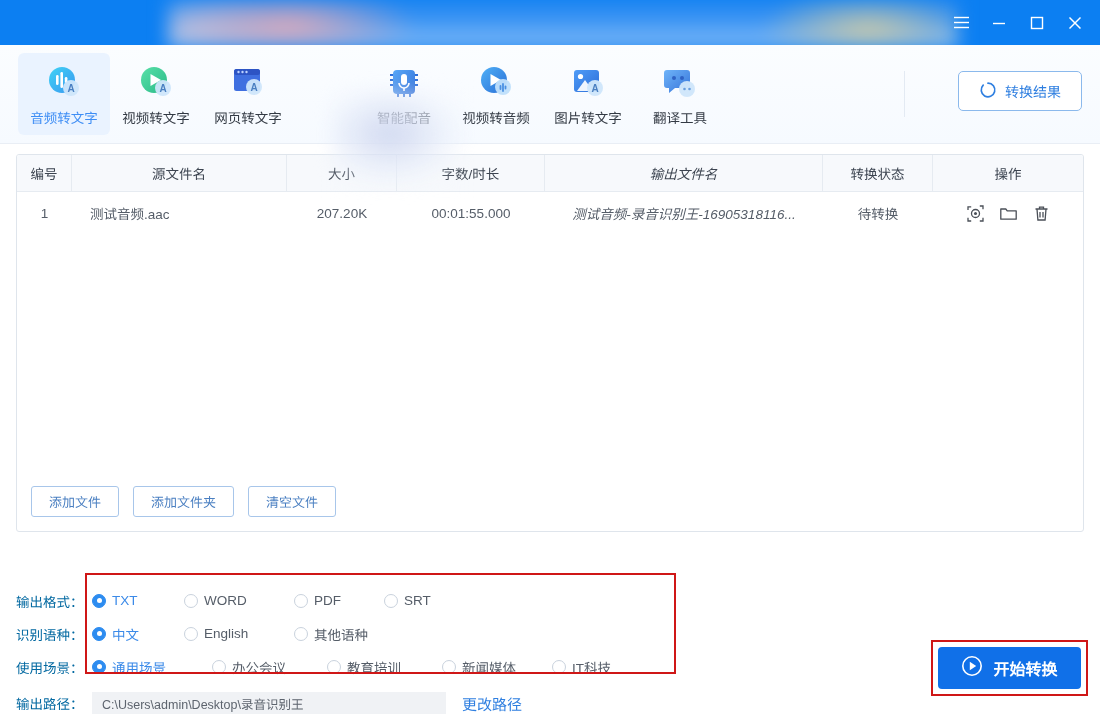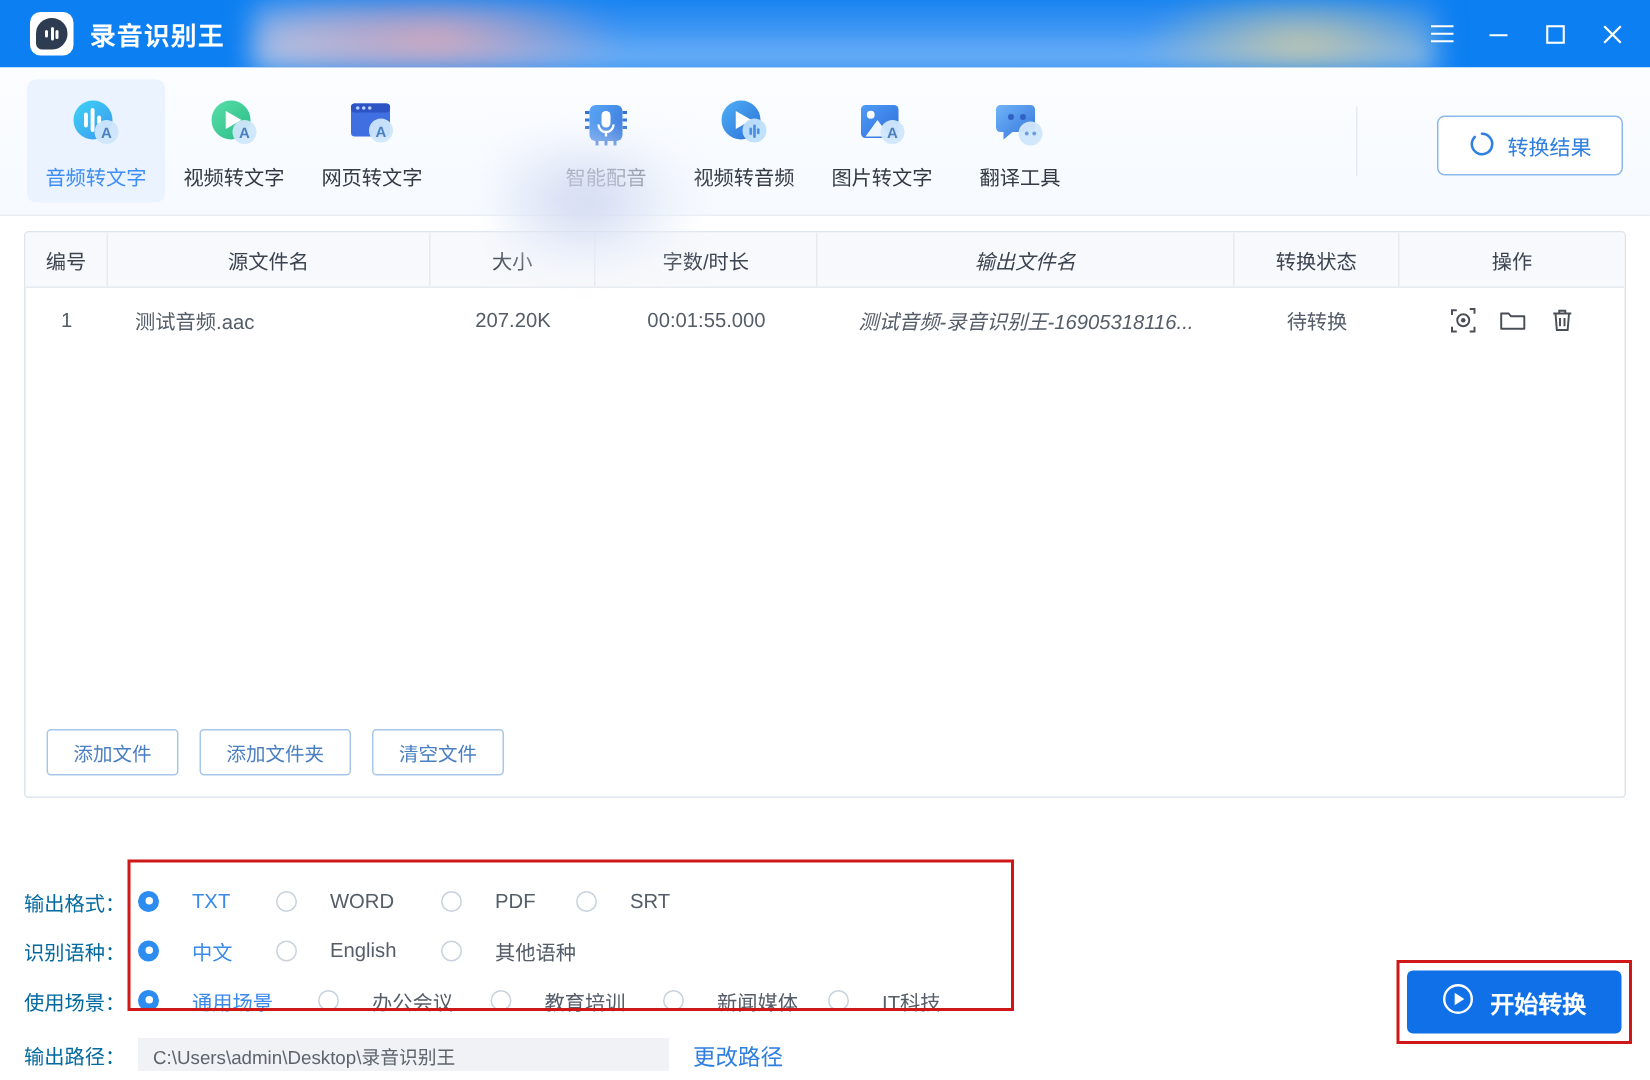--- a/index.html
+++ b/index.html
@@ -89,21 +89,21 @@
     display: flex; flex-direction: column; align-items: center;
     justify-content: center; cursor: pointer; gap: 5px;
     text-align: center;
   }
   .nav-item.active { background: #eaf3ff; }
   .nav-item .nav-label { font-size: 13.5px; color: #333a44; }
   .nav-item.active .nav-label { color: #3f8ef5; }
   .nav-icon { width: 40px; height: 40px; position: relative; }
   .nav-gap { width: 64px; }
 
-  .nav-right { margin-left: auto; display: flex; align-items: flex-end; gap: 25px; }
+  .nav-right { margin-left: auto; display: flex; align-items: flex-start; gap: 25px; }
   .nav-divider { width: 1px; height: 46px; background: #e3eaf3; margin-right: 28px; }
   .result-btn {
     display: flex; align-items: center; gap: 8px;
     height: 40px; padding: 0 20px;
     border: 1px solid #8bb9ec; border-radius: 5px;
     background: #ffffff; color: #2f7fe0; font-size: 14px;
     cursor: pointer;
   }
 
   
@@ -158,21 +158,21 @@
     position: relative; padding: 16px 16px 0 16px;
     flex: 0 0 auto;
   }
   .opt-row {
     display: flex; align-items: center; height: 33px;
   }
   .opt-label {
     width: 76px; font-size: 13.5px; color: #0369a1; flex: 0 0 76px;
   }
   .radio {
-    display: flex; align-items: center; gap: 22px;
+    display: flex; align-items: center; gap: 6px;
     cursor: pointer; font-size: 13.5px; color: #555d68;
   }
   .radio .dot {
     width: 14px; height: 14px; border-radius: 50%;
     border: 1px solid #c9d2dd; background: #ffffff;
     display: flex; align-items: center; justify-content: center;
     flex: 0 0 14px;
   }
   .radio.on .dot { background: #2d8cf0; border-color: #2d8cf0; }
   .radio.on .dot::after {
@@ -208,32 +208,20 @@
     background: #1070e8; color: #ffffff; font-size: 16px;
     font-weight: bold; cursor: pointer; border: none;
   }
 </style>
 </head>
 <body>
 
 <div class="app">
 
   <div class="titlebar">
-    <div class="brand">
-      <div class="brand-logo">
-        <div class="bubble">
-            <div class="bars">
-              <i></i>
-              <i></i>
-              <i></i>
-            </div>
-          </div>
-      </div>
-      <div class="brand-title">录音识别王</div>
-    </div>
 
     <div class="blur-banner"></div>
 
     <div class="win-controls">
       <div class="win-btn">
         <svg width="17" height="13" viewBox="0 0 17 13">
             <g stroke="#fff" stroke-width="1.4">
               <line x1="1" y1="1.5" x2="16" y2="1.5"></line>
               <line x1="1" y1="6.5" x2="16" y2="6.5"></line>
               <line x1="1" y1="11.5" x2="16" y2="11.5"></line>

